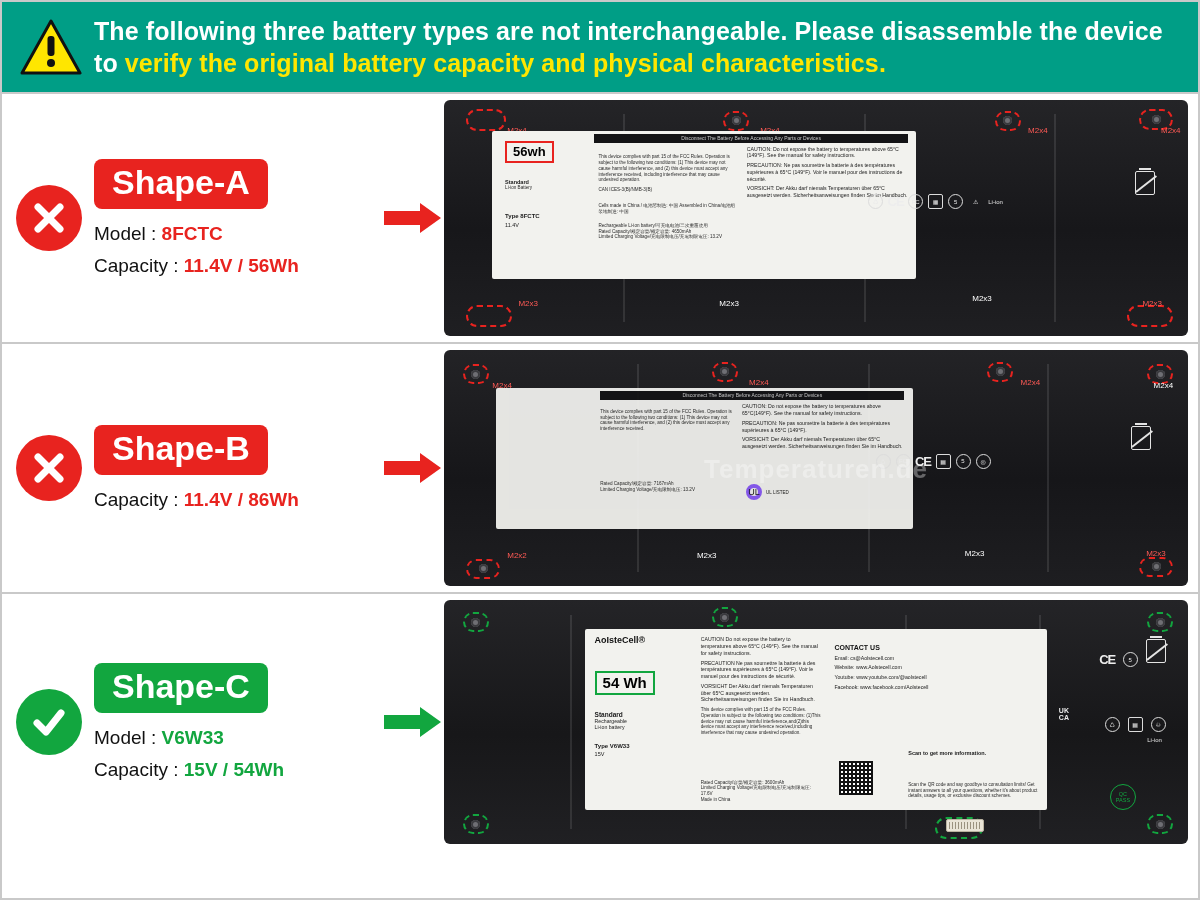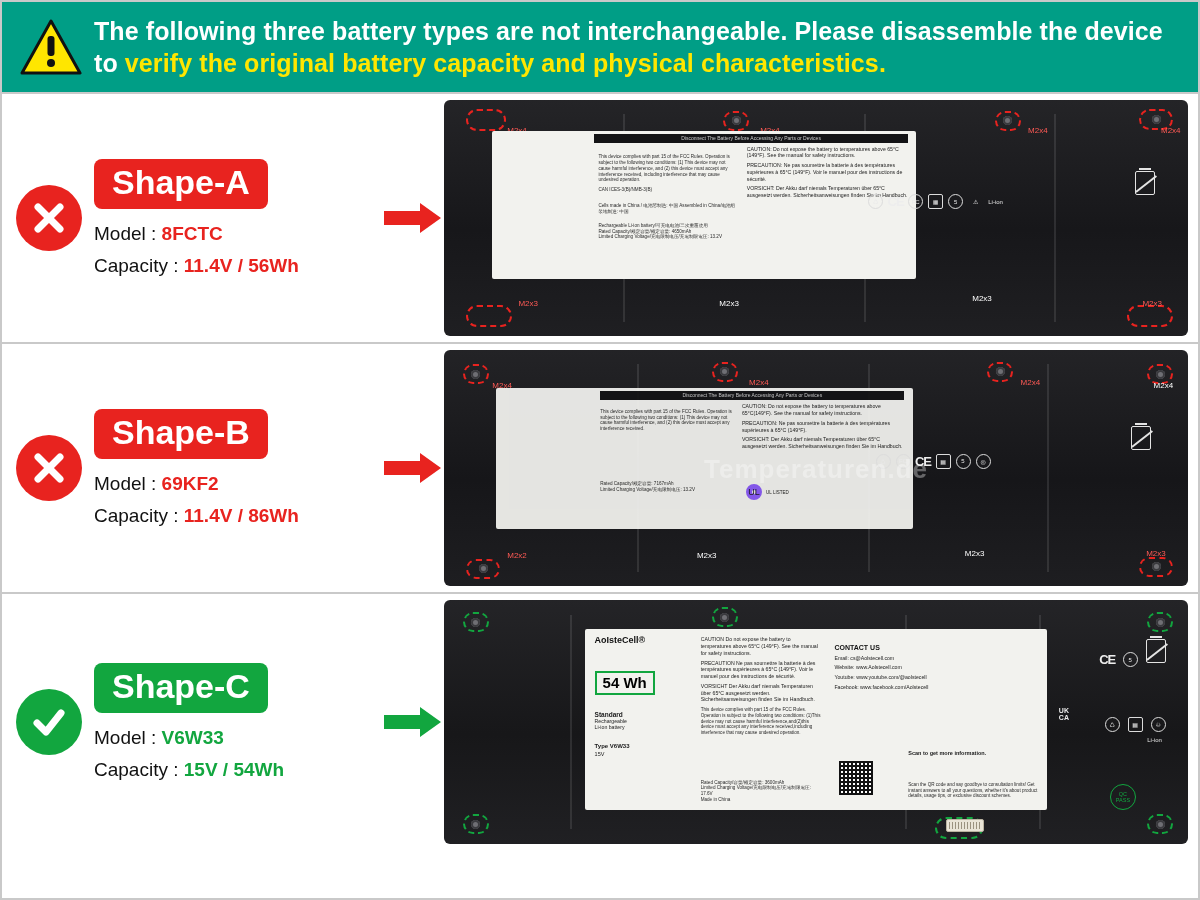--- a/index.html
+++ b/index.html
@@ -288,20 +288,27 @@
         <span class="mlabel red" style="left:42.5%;top:11%;">M2x4</span>
         <span class="mlabel red" style="left:78.5%;top:11%;">M2x4</span>
         <span class="mlabel red" style="right:1%;top:11%;">M2x4</span>
         <span class="mlabel red" style="left:10%;bottom:12%;">M2x3</span>
         <span class="mlabel" style="left:37%;bottom:12%;">M2x3</span>
         <span class="mlabel" style="left:71%;bottom:14%;">M2x3</span>
         <span class="mlabel red" style="right:3.5%;bottom:12%;">M2x3</span>
 
         <div class="sheet" style="left:6.5%;top:13%;width:57%;height:63%;">
           <div class="dark-strip" style="left:24%;top:3px;right:2%;height:9px;">Disconnect The Battery Before Accessing Any Parts or Devices</div>
+          <div style="position:absolute;left:3%;top:7%;width:20%;">
+            <div class="wh-box" style="font-size:13px;">56wh</div>
+            <div style="font-size:5.5px;font-weight:bold;margin-top:16px;">Standard</div>
+            <div class="tiny">Li-ion Battery</div>
+            <div style="font-size:6px;font-weight:bold;margin-top:22px;">Type 8FCTC</div>
+            <div style="font-size:5.5px;margin-top:3px;">11.4V</div>
+          </div>
           <div style="position:absolute;left:25%;top:16%;width:33%;">
             <div class="tiny">This device complies with part 15 of the FCC Rules. Operation is subject to the following two conditions: (1) This device may not cause harmful interference, and (2) this device must accept any interference received, including interference that may cause undesired operation.</div>
             <div class="tiny" style="margin-top:4px;">CAN ICES-3(B)/NMB-3(B)</div>
             <div class="tiny" style="margin-top:10px;">Cells made in China / 电池芯制造: 中国    Assembled in China/电池组装地制造: 中国</div>
           </div>
           <div style="position:absolute;left:25%;top:62%;width:33%;">
             <div class="tiny">Rechargeable Li-ion battery/可充电电池/二次重覆使用</div>
             <div class="tiny">Rated Capacity/额定容量/额定容量:  4650mAh</div>
             <div class="tiny">Limited Charging Voltage/充电限制电压/充電制限電圧: 13.2V</div>
           </div>
@@ -331,21 +338,20 @@
   <div class="row">
     <div class="left-col">
       <div class="mark bad">
         <svg width="40" height="40" viewBox="0 0 40 40">
           <line x1="9" y1="9" x2="31" y2="31" stroke="#fff" stroke-width="7" stroke-linecap="round"></line>
           <line x1="31" y1="9" x2="9" y2="31" stroke="#fff" stroke-width="7" stroke-linecap="round"></line>
         </svg>
       </div>
       <div class="info">
         <div class="shape-badge red">Shape-B</div>
-        <div class="spec"><span class="lbl">Model :</span> <span class="val-red">69KF2</span></div>
         <div class="spec"><span class="lbl">Capacity :</span> <span class="val-red">11.4V / 86Wh</span></div>
       </div>
     </div>
     <div class="arrow">
       <svg width="58" height="34" viewBox="0 0 58 34">
         <polygon points="0,10 36,10 36,2 57,17 36,32 36,24 0,24" fill="#e8231f"></polygon>
       </svg>
     </div>
     <div class="batt-wrap">
       <div class="batt b-b">
@@ -389,21 +395,21 @@
           <div style="position:absolute;left:25%;top:66%;width:32%;">
             <div class="tiny">Rated Capacity/额定容量: 7167mAh</div>
             <div class="tiny">Limited Charging Voltage/充电限制电压: 13.2V</div>
           </div>
           <div style="position:absolute;left:59%;top:11%;width:39%;">
             <div class="tiny2">CAUTION: Do not expose the battery to temperatures above 65°C(149°F). See the manual for safety instructions.</div>
             <div class="tiny2" style="margin-top:3px;">PRECAUTION: Ne pas soumettre la batterie à des températures supérieures à 65°C (149°F).</div>
             <div class="tiny2" style="margin-top:3px;">VORSICHT: Der Akku darf niemals Temperaturen über 65°C ausgesetzt werden. Sicherheitsanweisungen finden Sie im Handbuch.</div>
           </div>
           <div style="position:absolute;left:60%;top:68%;display:flex;gap:4px;align-items:center;">
-            <span style="font-size:9px;border:6px solid #8b5cf6;border-radius:50%;width:16px;height:16px;display:flex;align-items:center;justify-content:center;">UL</span>
+            <span style="font-size:9px;border:4px solid #8b5cf6;border-radius:50%;width:16px;height:16px;display:flex;align-items:center;justify-content:center;">UL</span>
             <span style="font-size:4.5px;">UL LISTED</span>
           </div>
         </div>
 
         <div class="icons-row" style="left:58%;top:44%;">
           <span class="ico">♺</span>
           <span class="ico">FC</span>
           <span class="ico noborder ce">CE</span>
           <span class="ico sq">▦</span>
           <span class="ico">5</span>

